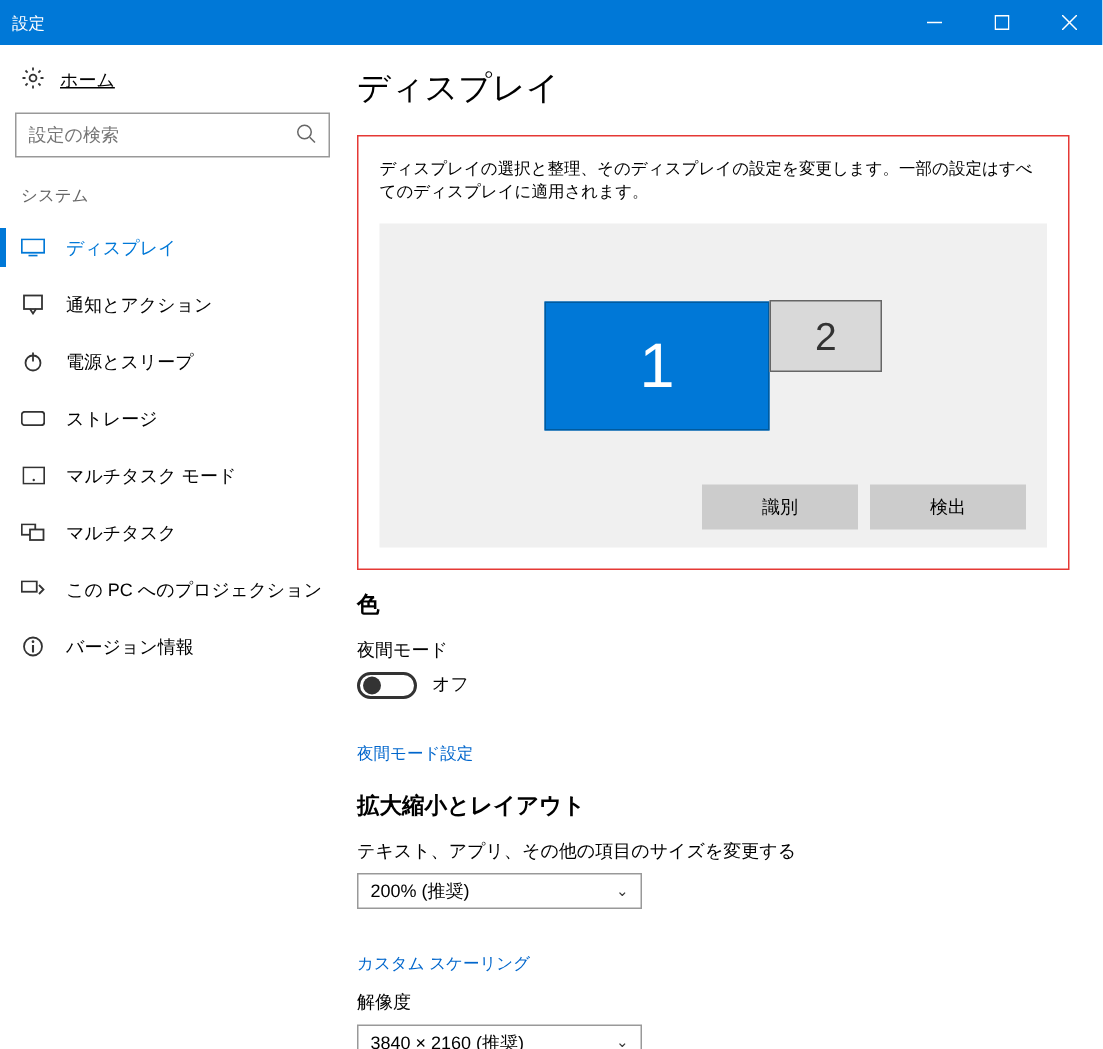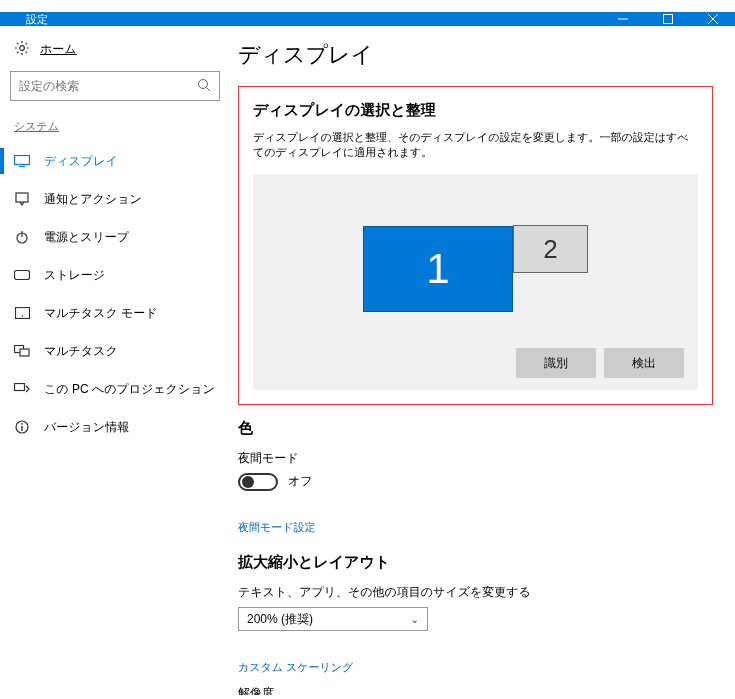--- a/index.html
+++ b/index.html
@@ -1,42 +1,42 @@
 <!DOCTYPE html>
 <html><head>
 <meta charset="utf-8">
 <style>
   * { box-sizing: border-box; margin: 0; padding: 0; font-family: "Yu Gothic UI", "Meiryo", sans-serif; }
   body { background: #fff; color: #000; font-size: 12px; width: 735px; height: 699px; overflow: hidden; }
-  .titlebar { height: 14px; background: #0078d7; color: #fff; display: flex; align-items: center; padding-left: 26px; margin-top: 12px; }
+  .titlebar { height: 30px; background: #0078d7; color: #fff; display: flex; align-items: center; padding-left: 8px; }
   .titlebar .title { font-size: 11px; }
   .titlebar .spacer { flex: 1; }
   .titlebar .winbtn { width: 45px; height: 30px; display:flex; align-items:center; justify-content:center; }
   .titlebar .winbtn svg { display:block; }
   .app { display: flex; height: calc(699px - 30px); }
   .sidebar { width: 230px; padding: 14px 0 0 0; }
   .home-row { display:flex; align-items:center; gap:10px; padding: 0 14px 12px 14px; font-size: 12px; text-decoration: underline; }
   .search-box { margin: 0 10px 18px 10px; height: 30px; border: 1px solid #999; display:flex; align-items:center; padding: 0 8px; background:#fff; }
   .search-box input { border:none; outline:none; flex:1; font-size:12px; color:#ec4899; background:transparent; }
-  .section-label { padding: 0 14px 8px 14px; color:#666; font-size:11px;text-decoration:underline; }
+  .section-label { padding: 0 14px 8px 14px; color:#666; font-size:11px; }
   .nav-item { display:flex; align-items:center; gap:14px; height:38px; padding: 0 14px; font-size:12px; cursor:pointer; }
   .nav-item.selected { color:#0078d7; position:relative; background:#e6f3ff00; }
   .nav-item.selected::before { content:""; position:absolute; left:0; top:6px; bottom:6px; width:4px; background:#0078d7; }
   .nav-item .iconbox { width:16px; height:16px; display:flex; align-items:center; justify-content:center; }
   .content { flex:1; padding: 14px 22px 0 8px; overflow-y:auto; }
   h1.page-title { font-weight:400; font-size:22px; margin-bottom:16px; }
   .highlight-box { border:1px solid #e53935; padding:14px 14px 14px 14px; margin-bottom:12px; }
   .subheading { font-size:15px; font-weight:600; margin-bottom:10px; }
   .desc { font-size:11px; margin-bottom:14px; }
   .display-arrange { background:#f0f0f0; padding:30px 14px 12px 14px; }
   .displays { display:flex; align-items:center; justify-content:center; height:130px; }
   .disp1 { width:150px; height:86px; background:#0078d7; border:1px solid #005a9e; color:#fff; display:flex; align-items:center; justify-content:center; font-size:42px; font-weight:300; }
   .disp2 { width:75px; height:48px; background:#d9d9d9; border:1px solid #666; color:#333; display:flex; align-items:center; justify-content:center; font-size:26px; font-weight:300; margin-bottom:40px; }
   .btn-row { display:flex; justify-content:flex-end; gap:8px; margin-top:14px; }
-  .btn { width:80px; height:30px; background:#ccc; border:none; font-size:12px; cursor:pointer; }
+  .btn { width:104px; height:30px; background:#ccc; border:none; font-size:12px; cursor:pointer; }
   .sect2 { margin-top:14px; }
   .field-label { font-size:12px; margin: 12px 0 6px 0; }
   .toggle-row { display:flex; align-items:flex-start; gap:10px; }
   .toggle { width:40px; height:18px; border:2px solid #333; border-radius:10px; position:relative; background:#fff; cursor:pointer; }
   .toggle::after { content:""; position:absolute; left:2px; top:1px; width:12px; height:12px; background:#333; border-radius:50%; }
   .link { color:#0066cc; font-size:11px; margin-top:29px; display:inline-block; cursor:pointer; }
   .select { width:190px; height:24px; border:1px solid #999; background:#fff; display:flex; align-items:center; justify-content:space-between; padding:0 8px; font-size:12px; cursor:pointer; margin-top:4px; }
   .chev { font-size:10px; color:#333; }
   .small-gap { margin-top:10px; }
 </style>
@@ -154,21 +154,20 @@
           </svg>
         </span>
       <span>バージョン情報</span>
     </div>
   </div>
 
   <div class="content">
     <h1 class="page-title">ディスプレイ</h1>
 
     <div class="highlight-box">
-      <div class="subheading">ディスプレイの選択と整理</div>
       <div class="desc">ディスプレイの選択と整理、そのディスプレイの設定を変更します。一部の設定はすべてのディスプレイに適用されます。</div>
 
       <div class="display-arrange">
         <div class="displays">
           <div class="disp1">1</div>
           <div class="disp2">2</div>
         </div>
         <div class="btn-row">
           <button class="btn">識別</button>
           <button class="btn">検出</button>

